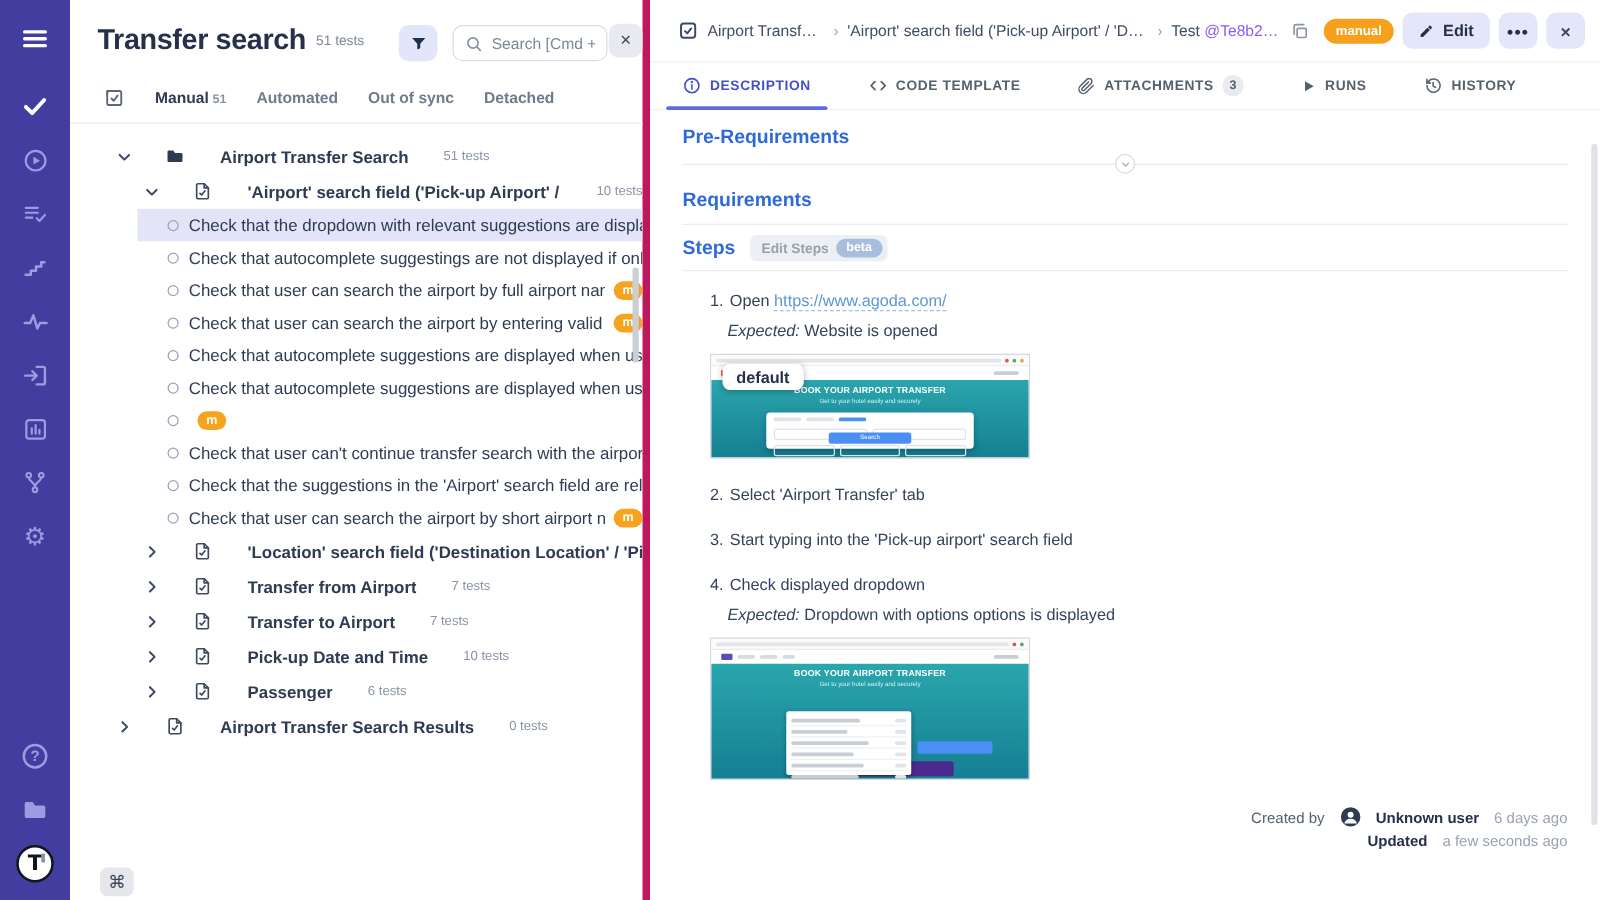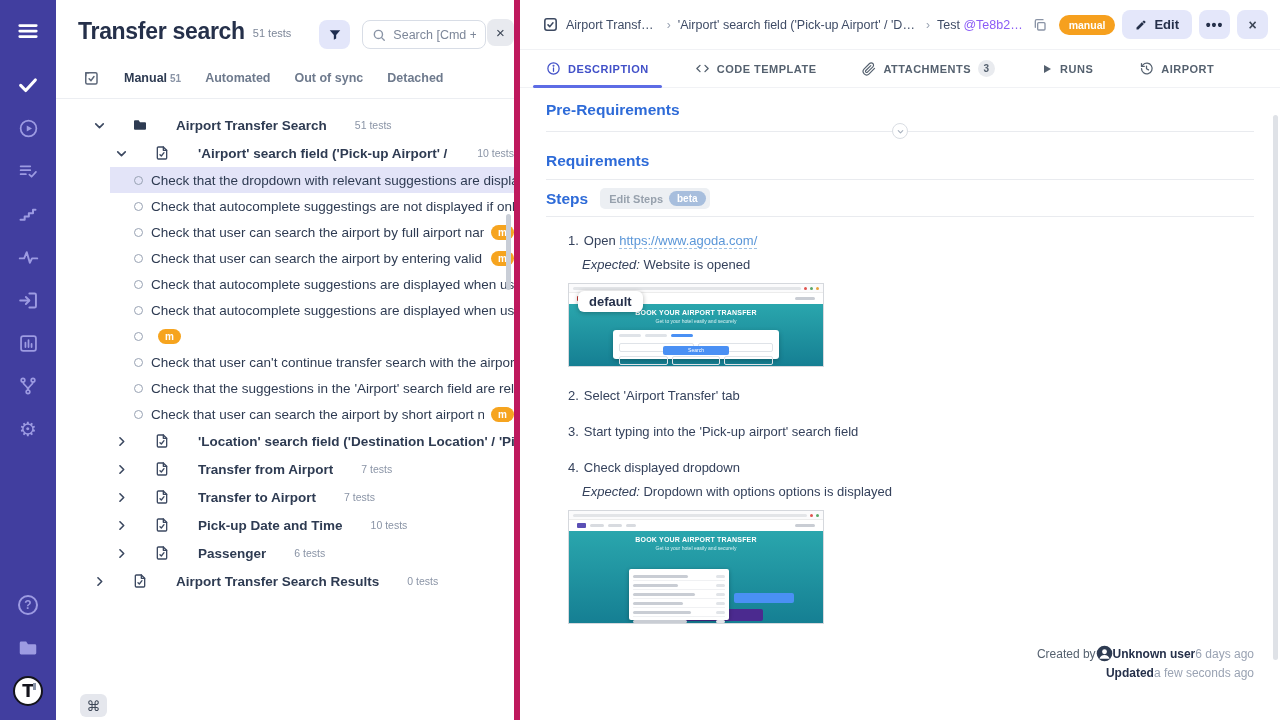--- a/index.html
+++ b/index.html
@@ -115,21 +115,21 @@
   .card-btn { position:absolute; left:30%; right:30%; bottom:4px; height:9px; background:#4a90f4; border-radius:2px; color:#fff; font-size:5px; text-align:center; line-height:9px; }
   .default-tag { position:absolute; top:7px; left:9px; background:#fff; border-radius:6px; padding:3px 11px; box-shadow:0 1px 5px rgba(0,0,0,.3); font-size:13px; font-weight:700; color:#25304a; }
   .drop-panel { position:absolute; left:60px; width:100px; top:38px; bottom:3px; background:#fff; border-radius:2px; box-shadow:0 1px 4px rgba(0,0,0,.3); padding:3px 4px; }
   .drop-row { height:9px; border-bottom:1px solid #f0f1f3; display:flex; align-items:center; justify-content:space-between; }
   .drop-main { width:55px; height:3px; background:#c9cdd4; border-radius:2px; }
   .drop-code { width:9px; height:3px; background:#e1e4e8; border-radius:2px; }
   .purple-banner { position:absolute; left:90px; right:60px; bottom:2px; height:12px; background:#4b2a8f; border-radius:2px; }
   .frag-btn { position:absolute; left:165px; width:60px; top:62px; height:10px; background:#4a90f4; border-radius:2px; }
 
   .d-footer { display:flex; flex-direction:column; align-items:flex-end; gap:4px; margin-top:14px; padding-right:0; font-size:12px; color:#55616f; }
-  .f-line { display:flex; align-items:center; gap:0; }
+  .f-line { display:flex; align-items:center; gap:12px; }
   .f-strong { font-weight:700; color:#25304a; }
   .f-time { color:#9aa3b3; }
   .avatar { width:17px; height:17px; flex:0 0 auto; }
   .d-scrollbar { position:absolute; right:2px; top:115px; width:5px; height:545px; background:#dfe2e7; border-radius:3px; }
 </style>
 </head>
 <body>
 
 <div class="sidebar">
   <div class="sb-btn menu">
@@ -438,21 +438,21 @@
           <polygon points="6 4 20 12 6 20"></polygon>
         </svg>
       <span>RUNS</span>
     </span>
     <span class="d-tab">
       <svg width="15" height="15" viewBox="0 0 24 24" fill="none" stroke="currentColor" stroke-width="2" stroke-linecap="round" stroke-linejoin="round">
           <path d="M4 12a8.5 8.5 0 1 0 2.3-5.8L4 8.5"></path>
           <polyline points="4 4 4 8.5 8.5 8.5"></polyline>
           <polyline points="12 8 12 12.5 15.2 14.2"></polyline>
         </svg>
-      <span>AIRPORT</span>
+      <span>HISTORY</span>
     </span>
   </div>
 
   <div class="d-content">
     <div class="sec-title">Pre-Requirements</div>
     <div class="sec-div m1">
       <span class="div-toggle">
         <svg width="9" height="9" viewBox="0 0 24 24" fill="none" stroke="currentColor" stroke-width="3" stroke-linecap="round" stroke-linejoin="round">
             <polyline points="6 9.5 12 15.5 18 9.5"></polyline>
           </svg>

